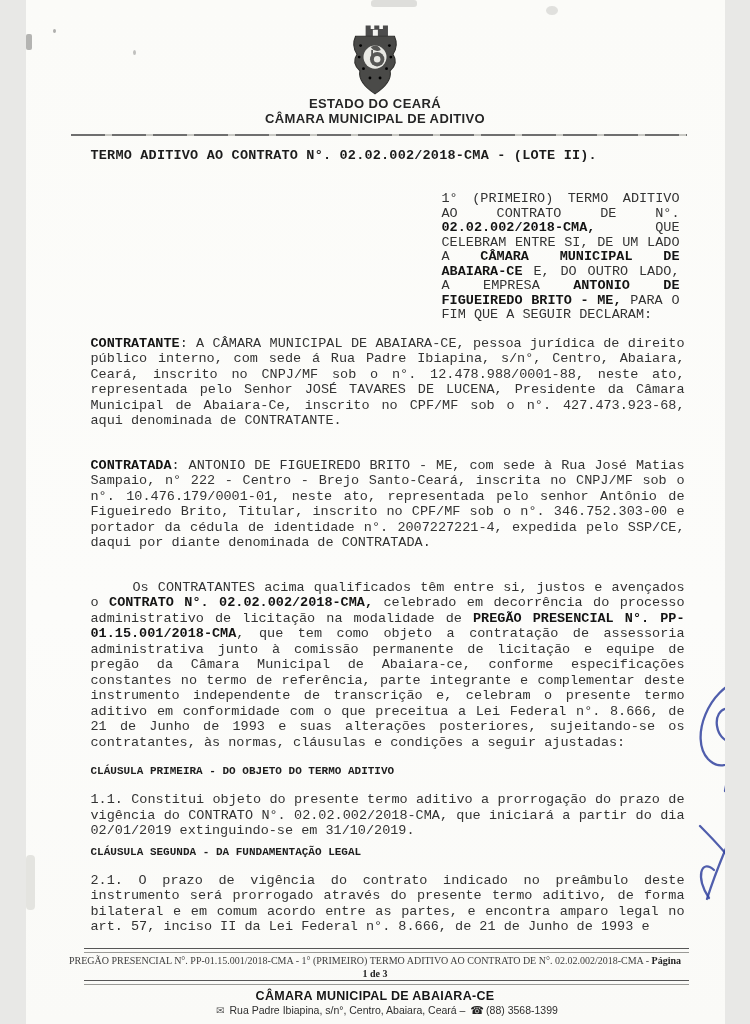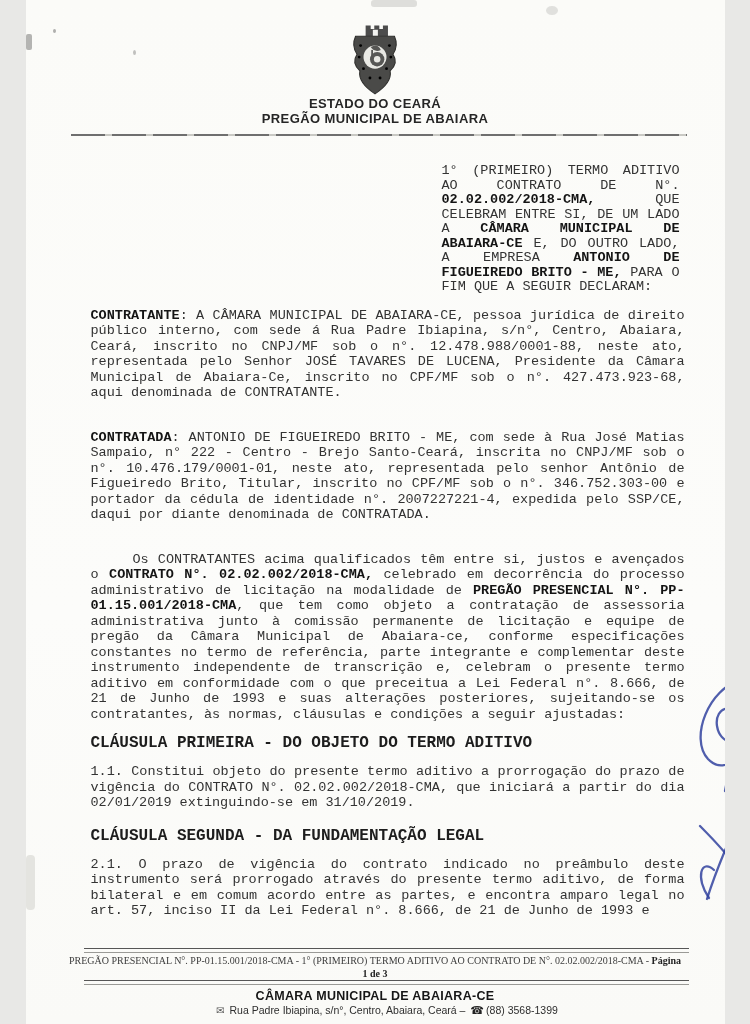--- a/index.html
+++ b/index.html
@@ -18,22 +18,22 @@
   .rule{margin:8px 38px 0 45px;height:2px;
     background:repeating-linear-gradient(90deg,#6f6f6f 0 34px,#c9c9c4 34px 41px);}
   
   .title{margin-top:12px;font-size:13.5px;font-weight:bold;color:#1c1c1c;line-height:16px;letter-spacing:.2px;}
   .preamble{margin:28px 5px 12px auto;width:238px;font-size:13.5px;line-height:14.5px;
     text-align:justify;color:#333;}
   .para{font-size:13.5px;line-height:15.5px;text-align:justify;color:#333;}
   .mt13{margin-top:13px;} .mt15{margin-top:29px;}
   .indent{text-indent:42px;}
   .b{font-weight:bold;color:#141414;}
-  .clause-h{margin-top:13px;font-size:16px;line-height:16px;font-weight:bold;color:#1d1d1d;}
-  .clause-h.mt15{margin-top:17px;}
+  .clause-h{margin-top:13px;font-size:11px;line-height:16px;font-weight:bold;color:#1d1d1d;}
+  .clause-h.mt15{margin-top:5px;}
   
   .sig{position:absolute;pointer-events:none;}
   .sig path{fill:none;stroke:#31429f;stroke-width:2.3;stroke-linecap:round;opacity:.85;}
   
   .footer{position:absolute;left:0;right:0;top:948px;}
   .frule{margin:0 36px 0 58px;height:3px;border-top:1px solid #565656;border-bottom:1px solid #9a9a96;}
   .fref{font-family:"Liberation Serif","DejaVu Serif",serif;font-size:10px;line-height:13px;
     text-align:center;color:#3c3c3c;padding:1px 40px 0 40px;}
   .fref .b{font-weight:bold;color:#222;}
   .forg{margin-top:4px;font-family:"Liberation Sans","DejaVu Sans",sans-serif;font-weight:bold;
@@ -69,24 +69,25 @@
     <circle cx="20" cy="30" r="2" fill="#ececе8"></circle>
     <circle cx="60" cy="30" r="2" fill="#ececе8"></circle>
     <circle cx="18" cy="46" r="2" fill="#ececе8"></circle>
     <circle cx="62" cy="46" r="2" fill="#ececе8"></circle>
     <circle cx="24" cy="62" r="2" fill="#ececе8"></circle>
     <circle cx="56" cy="62" r="2" fill="#ececе8"></circle>
     <circle cx="33" cy="75" r="2" fill="#ececе8"></circle>
     <circle cx="47" cy="75" r="2" fill="#ececе8"></circle>
   </svg>
   <div class="hline">ESTADO DO CEARÁ</div>
-  <div class="hline">PREGÃO MUNICIPAL DE ABAIARA</div>
+  <div class="hline">CÂMARA MUNICIPAL DE ADITIVO</div>
   <div class="rule"></div>
 
   <div class="content">
+    <div class="title">TERMO ADITIVO AO CONTRATO N°. 02.02.002/2018-CMA - (LOTE II).</div>
 
     <div class="preamble"><span>1° (PRIMEIRO) TERMO ADITIVO AO CONTRATO DE N°. </span><span class="b">02.02.002/2018-CMA,</span><span> QUE CELEBRAM ENTRE SI, DE UM LADO A </span><span class="b">CÂMARA MUNICIPAL DE ABAIARA-CE</span><span> E, DO OUTRO LADO, A EMPRESA </span><span class="b">ANTONIO DE FIGUEIREDO BRITO - ME,</span><span> PARA O FIM QUE A SEGUIR DECLARAM:</span></div>
 
     <div class="para mt13"><span class="b">CONTRATANTE</span><span>: A CÂMARA MUNICIPAL DE ABAIARA-CE, pessoa jurídica de direito público interno, com sede á Rua Padre Ibiapina, s/n°, Centro, Abaiara, Ceará, inscrito no CNPJ/MF sob o n°. 12.478.988/0001-88, neste ato, representada pelo Senhor JOSÉ TAVARES DE LUCENA, Presidente da Câmara Municipal de Abaiara-Ce, inscrito no CPF/MF sob o n°. 427.473.923-68, aqui denominada de CONTRATANTE.</span></div>
 
     <div class="para mt15"><span class="b">CONTRATADA</span><span>: ANTONIO DE FIGUEIREDO BRITO - ME, com sede à Rua José Matias Sampaio, n° 222 - Centro - Brejo Santo-Ceará, inscrita no CNPJ/MF sob o n°. 10.476.179/0001-01, neste ato, representada pelo senhor Antônio de Figueiredo Brito, Titular, inscrito no CPF/MF sob o n°. 346.752.303-00 e portador da cédula de identidade n°. 2007227221-4, expedida pelo SSP/CE, daqui por diante denominada de CONTRATADA.</span></div>
 
     <div class="para mt15 indent"><span>Os CONTRATANTES acima qualificados têm entre si, justos e avençados o </span><span class="b">CONTRATO N°. 02.02.002/2018-CMA,</span><span> celebrado em decorrência do processo administrativo de licitação na modalidade de </span><span class="b">PREGÃO PRESENCIAL N°. PP-01.15.001/2018-CMA</span><span>, que tem como objeto a contratação de assessoria administrativa junto à comissão permanente de licitação e equipe de pregão da Câmara Municipal de Abaiara-ce, conforme especificações constantes no termo de referência, parte integrante e complementar deste instrumento independente de transcrição e, celebram o presente termo aditivo em conformidade com o que preceitua a Lei Federal n°. 8.666, de 21 de Junho de 1993 e suas alterações posteriores, sujeitando-se os contratantes, às normas, cláusulas e condições a seguir ajustadas:</span></div>
 
     <div class="clause-h">CLÁUSULA PRIMEIRA - DO OBJETO DO TERMO ADITIVO</div>

